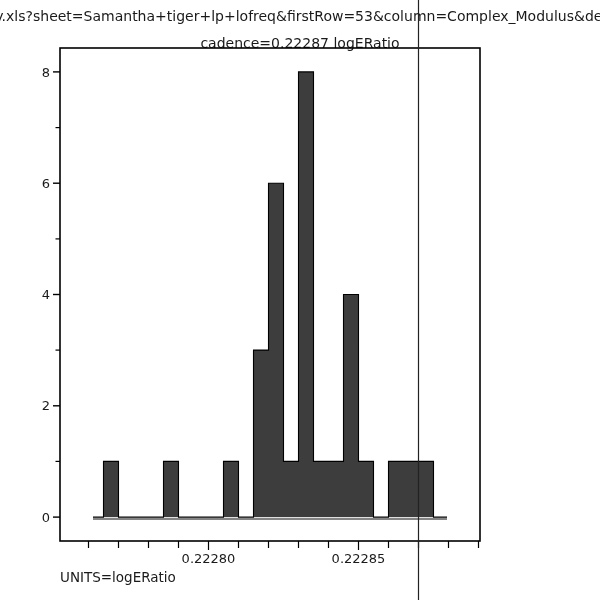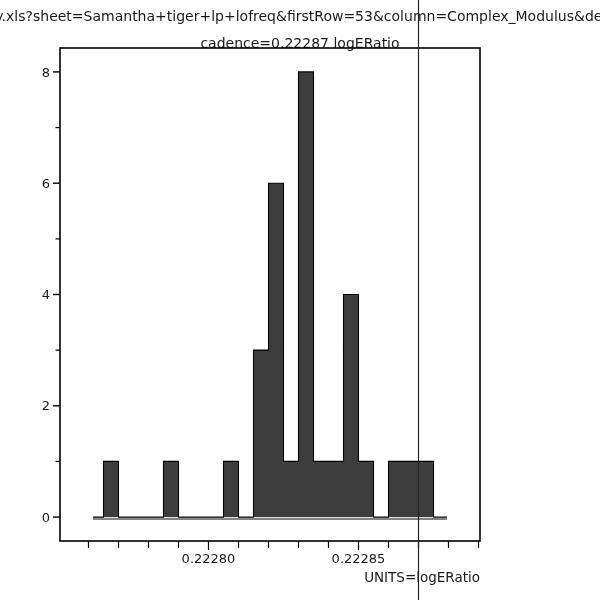--- a/index.html
+++ b/index.html
@@ -17,21 +17,21 @@
     font-size:14px;line-height:18px;color:#1a1a1a;
   }
   .title-line .center-span{
     position:absolute;left:50%;transform:translateX(-50%);
     white-space:nowrap;
   }
   #title1{top:7px;}
   #title2{top:34px;}
   .xaxis-label{
     position:absolute;left:60px;width:420px;top:568px;height:18px;
-    text-align:right;font-size:13.5px;line-height:18px;color:#1a1a1a;
+    text-align:left;font-size:13.5px;line-height:18px;color:#1a1a1a;
   }
   svg{position:absolute;left:0;top:0;}
 </style>
 </head>
 <body>
 
 <div class="figure">
 
   <div class="title-line" id="title1">
     <span class="center-span">mmary.xls?sheet=Samantha+tiger+lp+lofreq&amp;firstRow=53&amp;column=Complex_Modulus&amp;depende</span>

